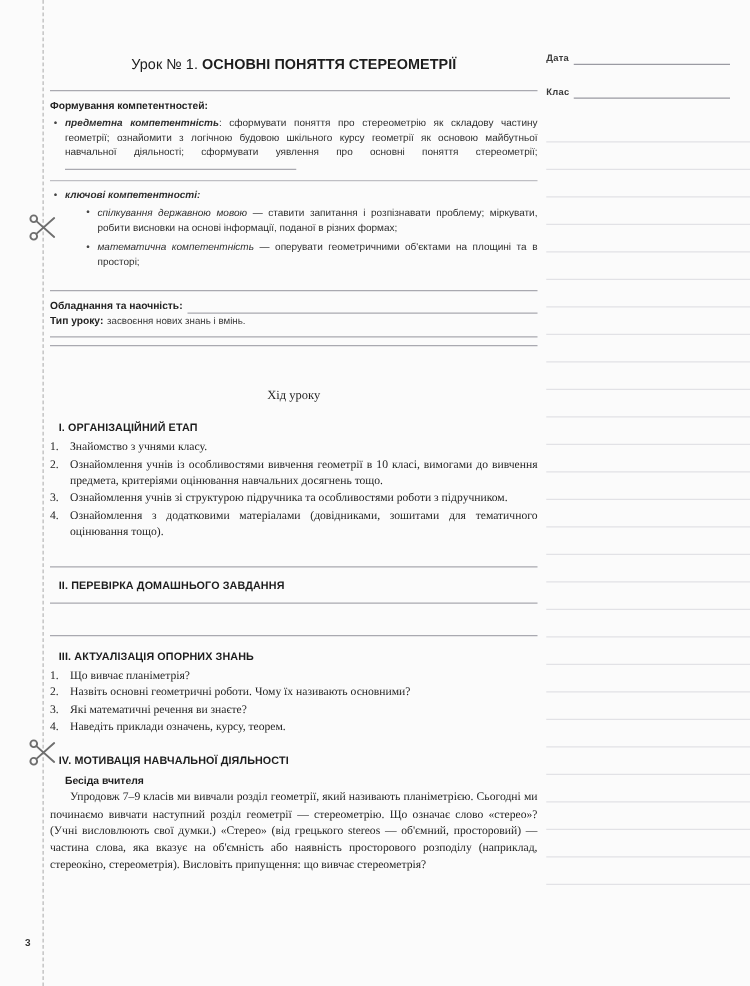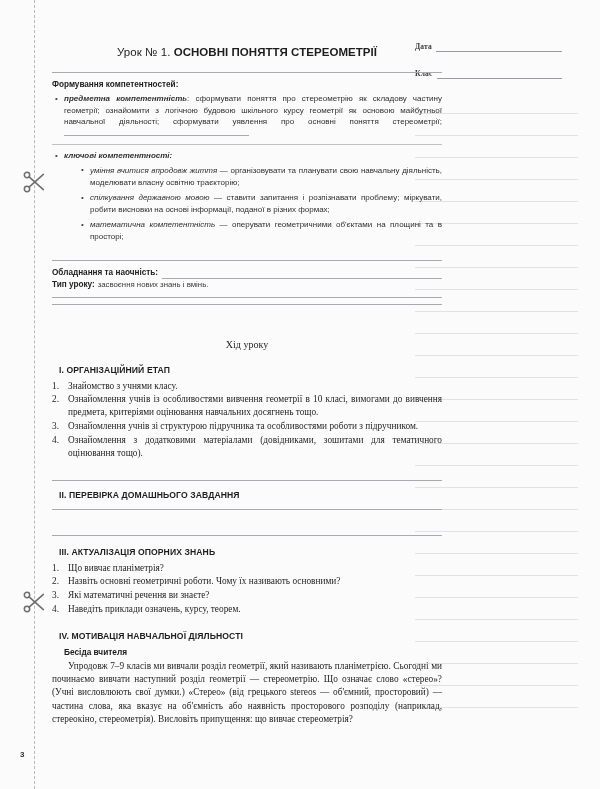--- a/index.html
+++ b/index.html
@@ -45,25 +45,24 @@
     left: 20px;
     bottom: 30px;
     font-size: 8px;
     font-weight: bold;
     color: #333;
   }
 
   
   .notes-col {
     position: absolute;
-    left: 415px;
+    left: 437px;
     top: 38px;
     width: 163px;
     height: 730px;
-    font-family: Liberation Serif, serif;
   }
   .field-row {
     display: flex;
     align-items: flex-end;
     gap: 4px;
     margin-bottom: 13px;
     height: 14px;
   }
   .field-label {
     font-size: 7.5px;
@@ -83,21 +82,21 @@
     margin-top: 10px;
   }
   .ruled-line {
     height: 21px;
     border-bottom: 1px solid #e2e2e6;
   }
 
   
   .content {
     position: absolute;
-    left: 52px;
+    left: 40px;
     top: 38px;
     width: 390px;
   }
 
   .lesson-title {
     text-align: center;
     font-size: 11.5px;
     font-weight: bold;
     color: #1d1d1d;
     letter-spacing: 0.05px;
@@ -339,23 +338,20 @@
       </li>
     </ul>
 
     <hr class="rule-thin">
 
     <ul class="bullets">
       <li>
         <span class="term-plain" style="font-weight:bold">ключові компетентності:</span>
         <ul class="bullets level2">
           <li>
-            <span class="term-plain">уміння вчитися впродовж життя</span><span> — організовувати та планувати свою навчальну діяльність, моделювати власну освітню траєкторію;</span>
-          </li>
-          <li>
             <span class="term-plain">спілкування державною мовою</span><span> — ставити запитання і розпізнавати проблему; міркувати, робити висновки на основі інформації, поданої в різних формах;</span>
           </li>
           <li>
             <span class="term-plain">математична компетентність</span><span> — оперувати геометричними об'єктами на площині та в просторі;</span>
           </li>
         </ul>
       </li>
     </ul>
 
     <div class="gap-sm"></div>

